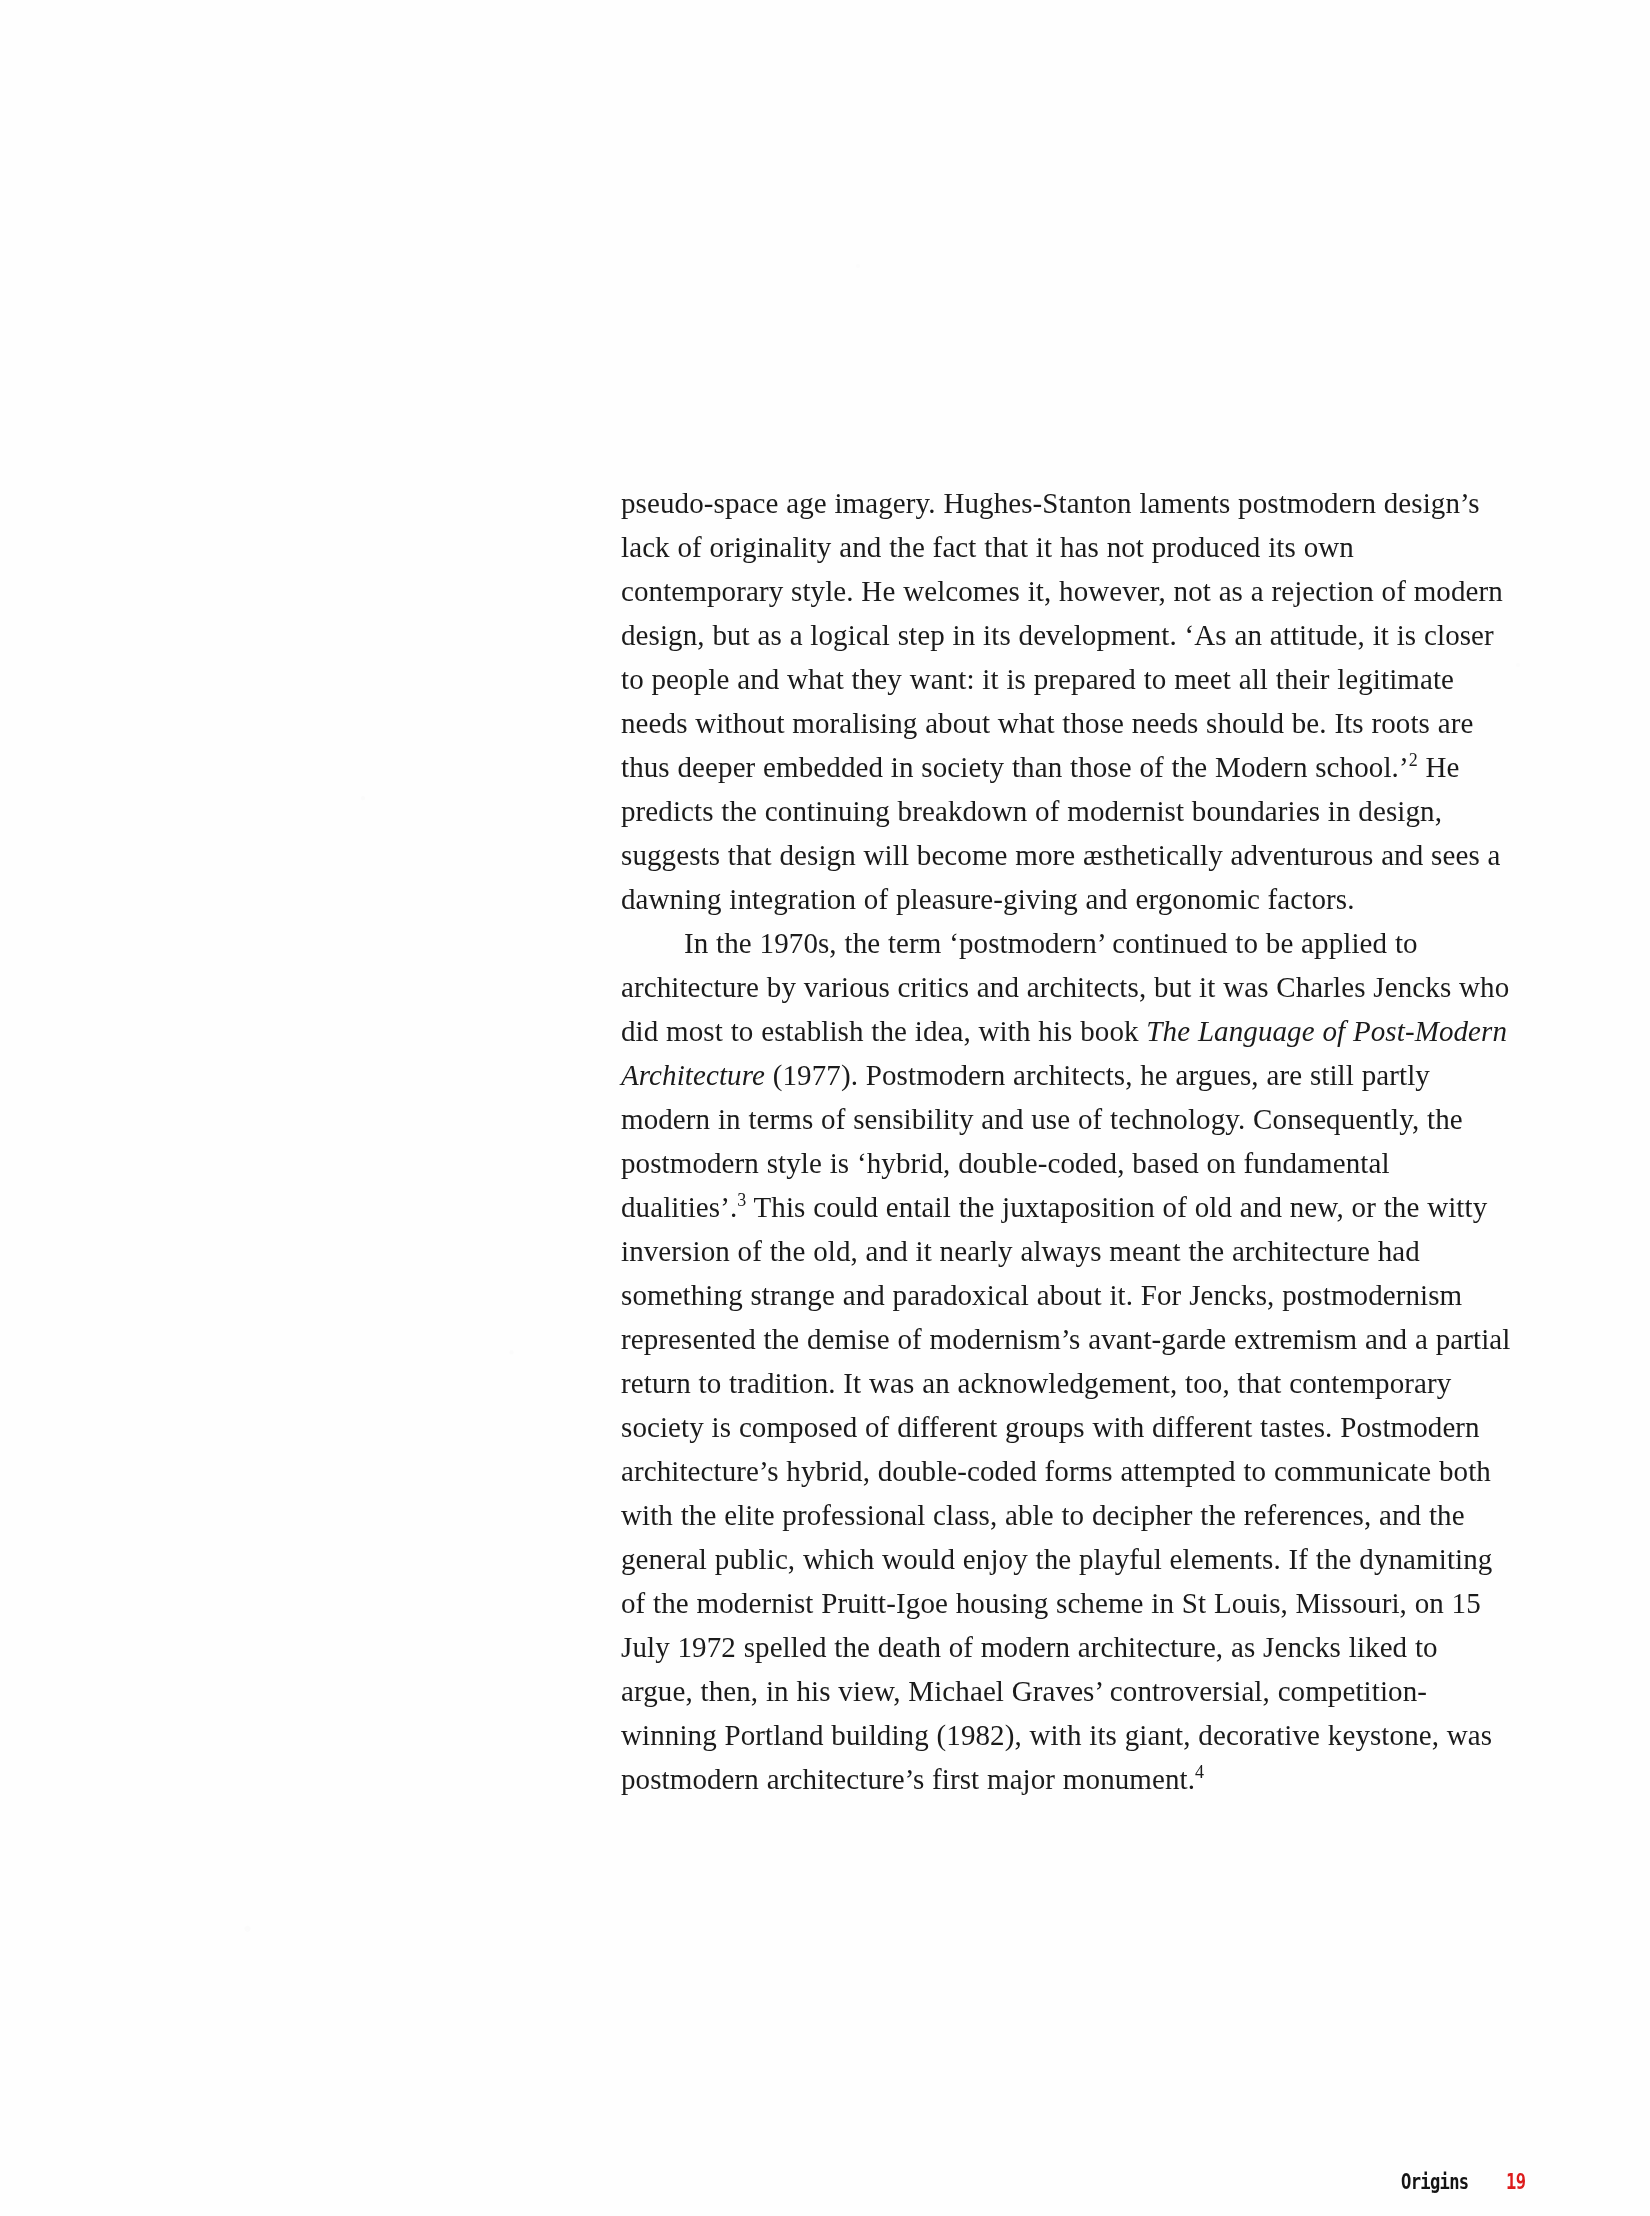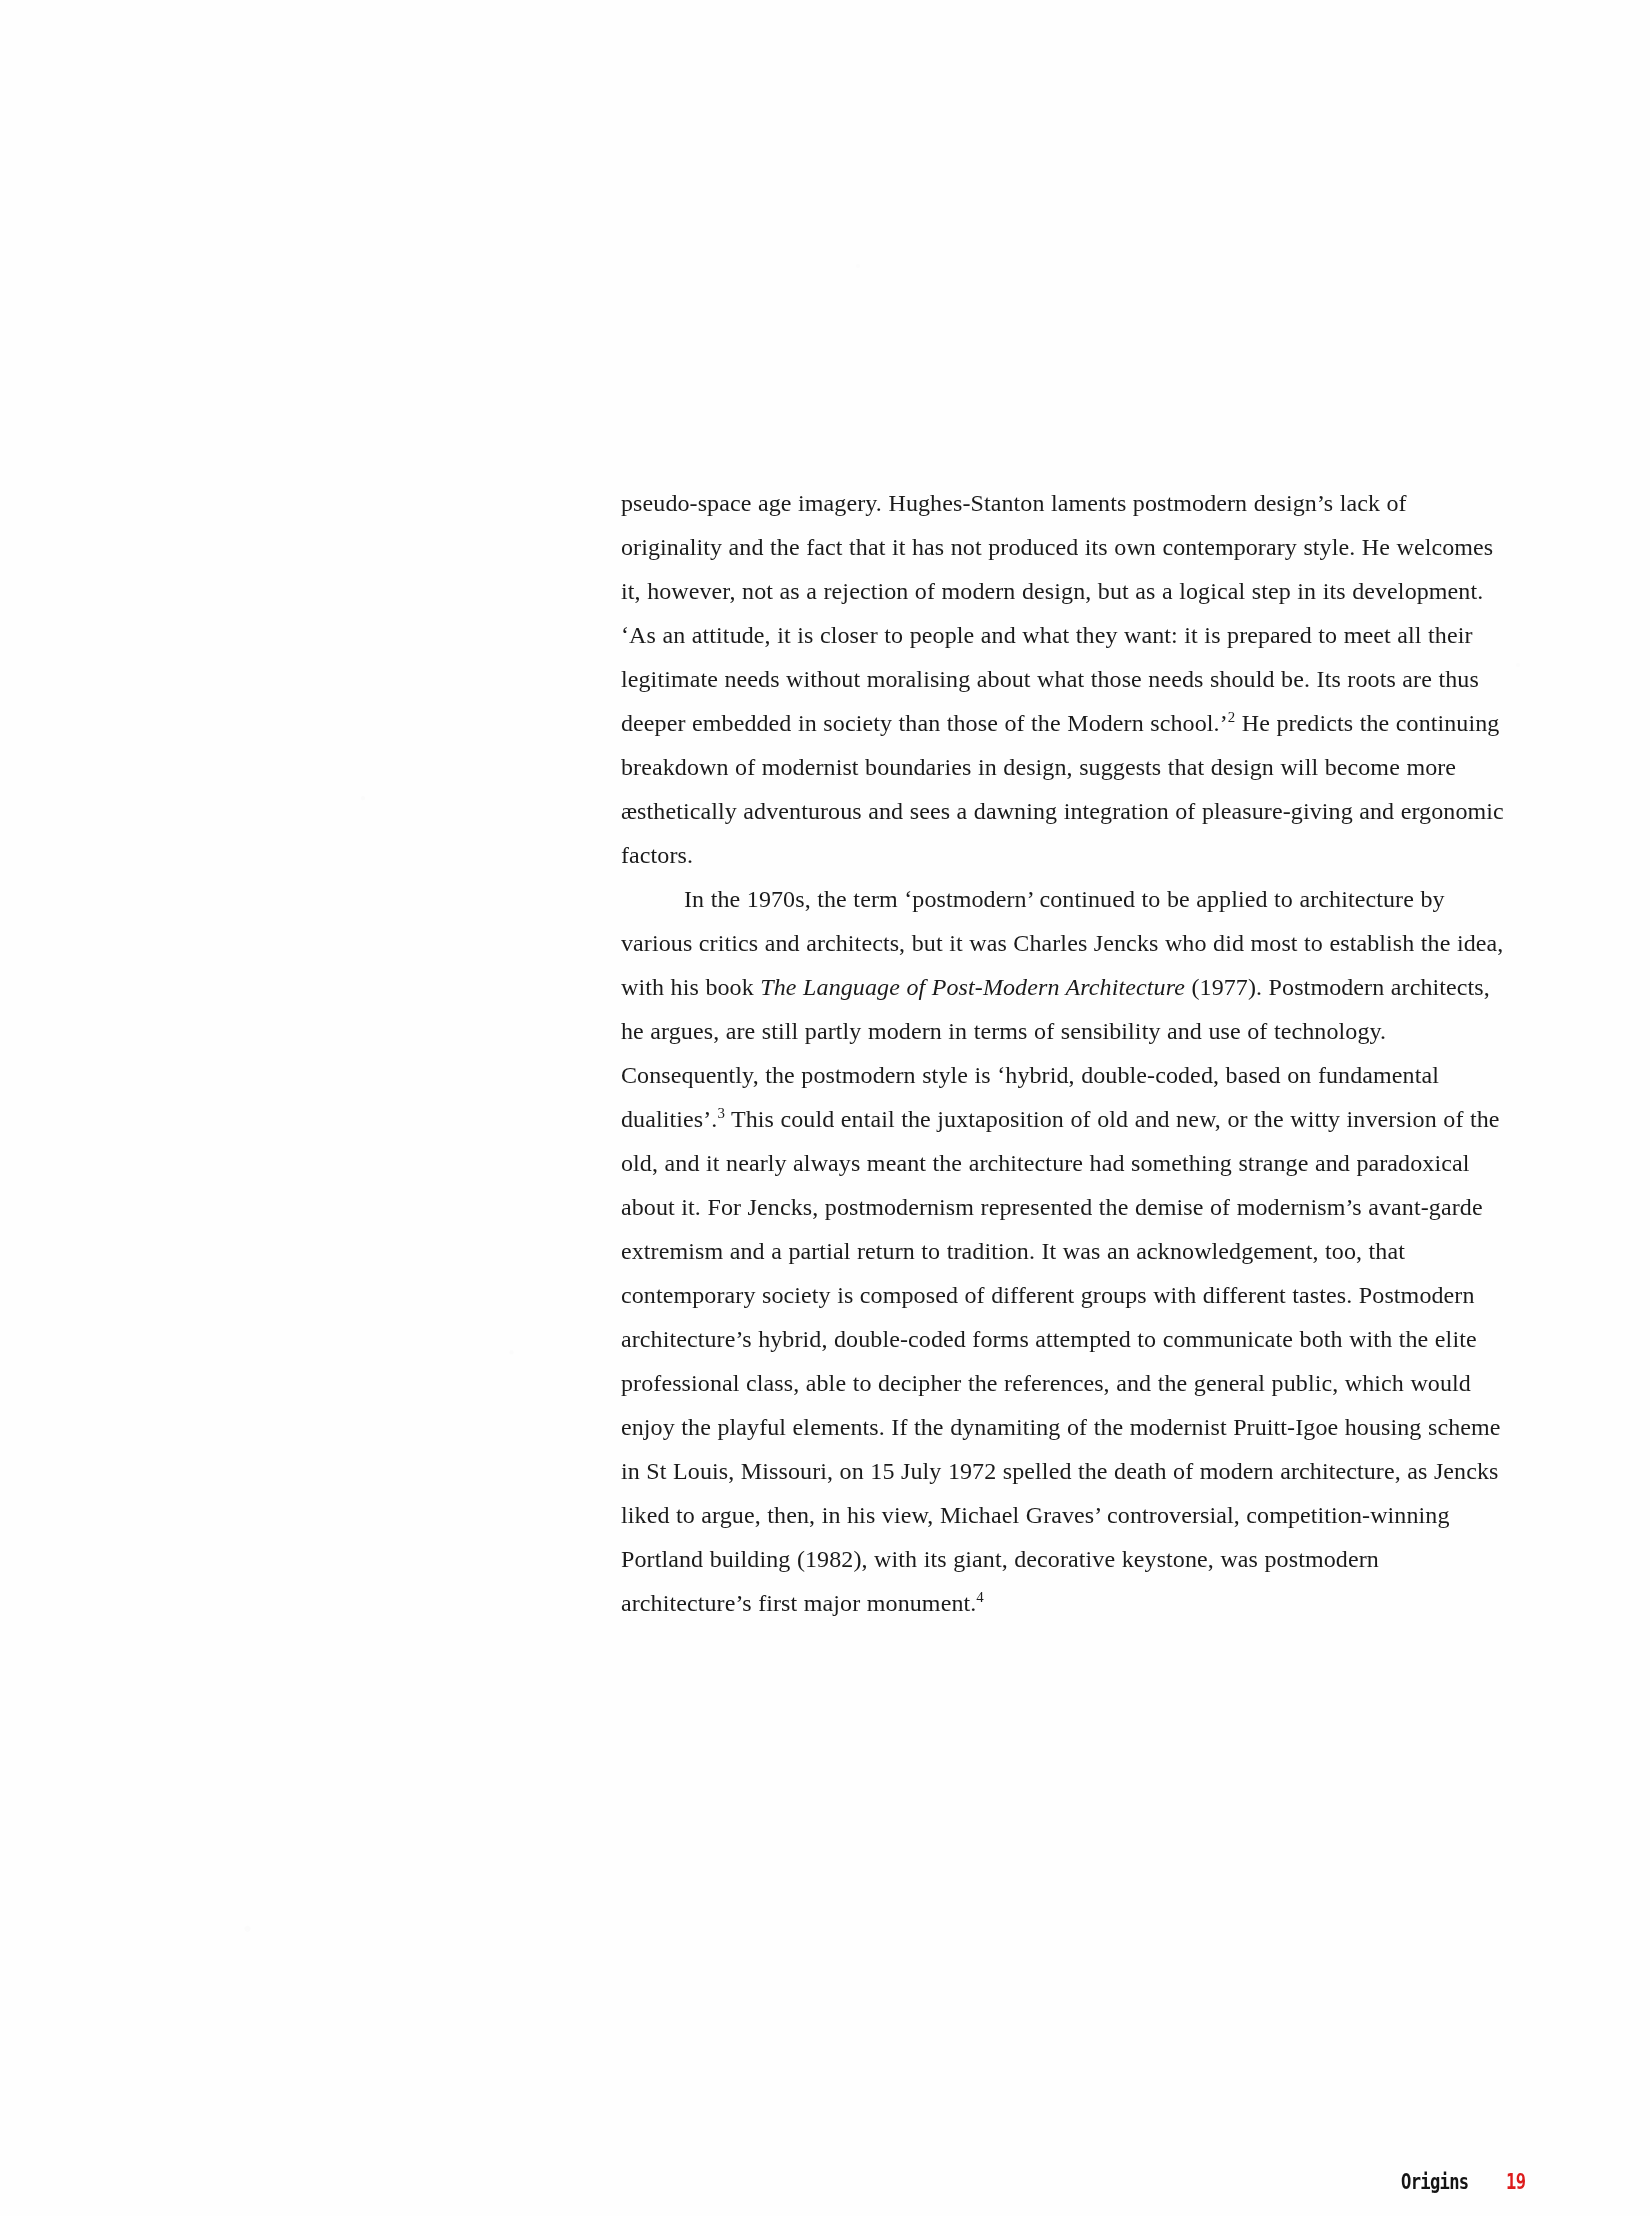--- a/index.html
+++ b/index.html
@@ -32,21 +32,21 @@
 
   .text-column {
     position: absolute;
     left: 621px;
     top: 481px;
     width: 893px;
   }
 
   .body-par {
     margin: 0;
-    font-size: 24px;
+    font-size: 29px;
     line-height: 44px;
     color: #1b1b1b;
     text-align: left;
     letter-spacing: 0.1px;
     word-spacing: 0.4px;
     -webkit-font-smoothing: antialiased;
   }
 
   .body-par.indented {
     text-indent: 63px;

